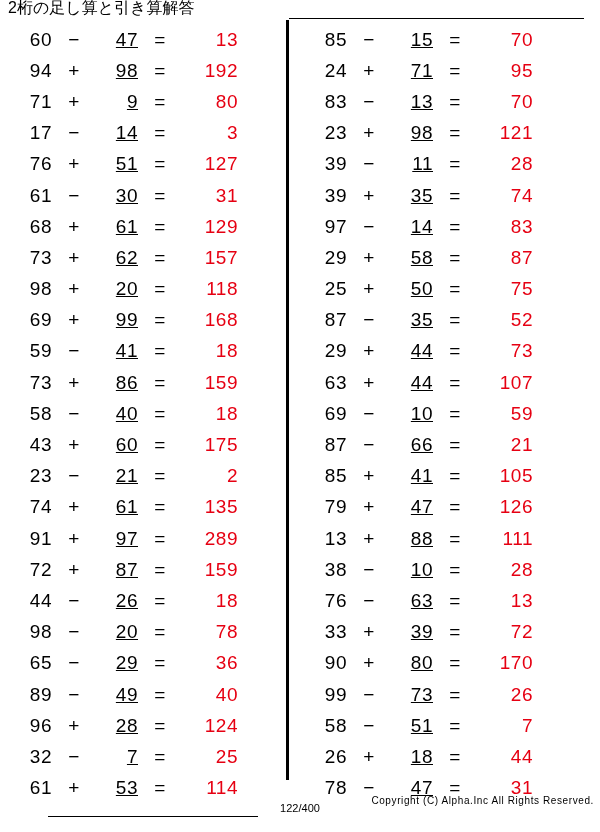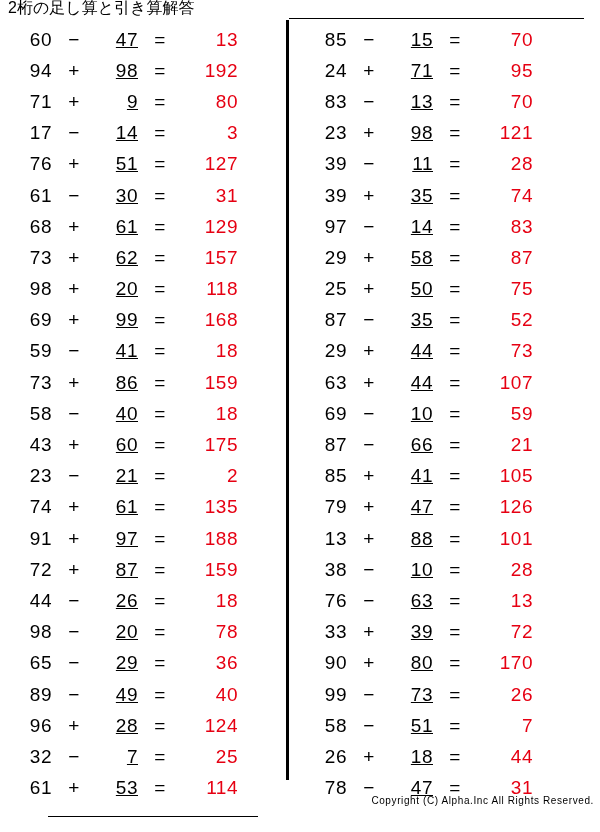--- a/index.html
+++ b/index.html
@@ -241,21 +241,21 @@
           <div class="cell c-op">+</div>
           <div class="cell c-b">61</div>
           <div class="cell c-eq">=</div>
           <div class="cell c-res">135</div>
         </div>
         <div class="row">
           <div class="cell c-a">91</div>
           <div class="cell c-op">+</div>
           <div class="cell c-b">97</div>
           <div class="cell c-eq">=</div>
-          <div class="cell c-res">188</div>
+          <div class="cell c-res">289</div>
         </div>
         <div class="row">
           <div class="cell c-a">72</div>
           <div class="cell c-op">+</div>
           <div class="cell c-b">87</div>
           <div class="cell c-eq">=</div>
           <div class="cell c-res">159</div>
         </div>
         <div class="row">
           <div class="cell c-a">44</div>
@@ -422,21 +422,21 @@
           <div class="cell c-op">+</div>
           <div class="cell c-b">47</div>
           <div class="cell c-eq">=</div>
           <div class="cell c-res">126</div>
         </div>
         <div class="row">
           <div class="cell c-a">13</div>
           <div class="cell c-op">+</div>
           <div class="cell c-b">88</div>
           <div class="cell c-eq">=</div>
-          <div class="cell c-res">101</div>
+          <div class="cell c-res">111</div>
         </div>
         <div class="row">
           <div class="cell c-a">38</div>
           <div class="cell c-op">−</div>
           <div class="cell c-b">10</div>
           <div class="cell c-eq">=</div>
           <div class="cell c-res">28</div>
         </div>
         <div class="row">
           <div class="cell c-a">76</div>
@@ -486,16 +486,17 @@
           <div class="cell c-b">47</div>
           <div class="cell c-eq">=</div>
           <div class="cell c-res">31</div>
         </div>
       </div>
   </div>
 </div>
 
 <div class="footer">
   <div class="foot-line"></div>
+  <div class="pagenum">122/400</div>
   <div class="copyright">
     <div>Copyright (C) Alpha.Inc All Rights Reserved.</div>
   </div>
 </div>
 
 </body></html>

